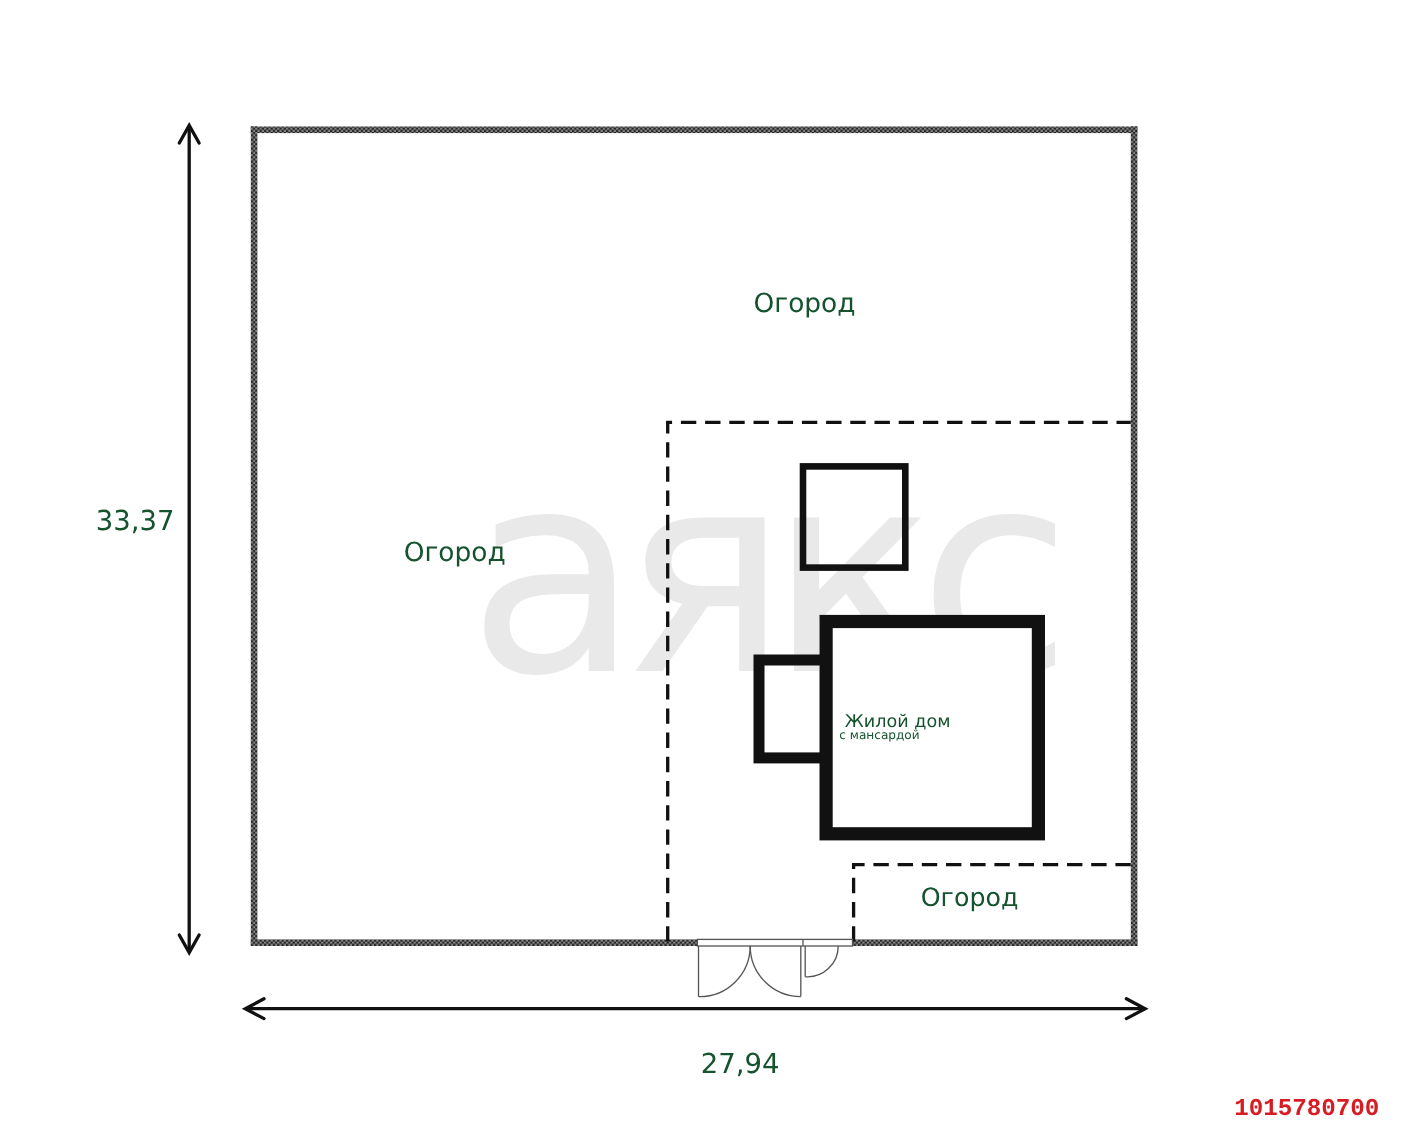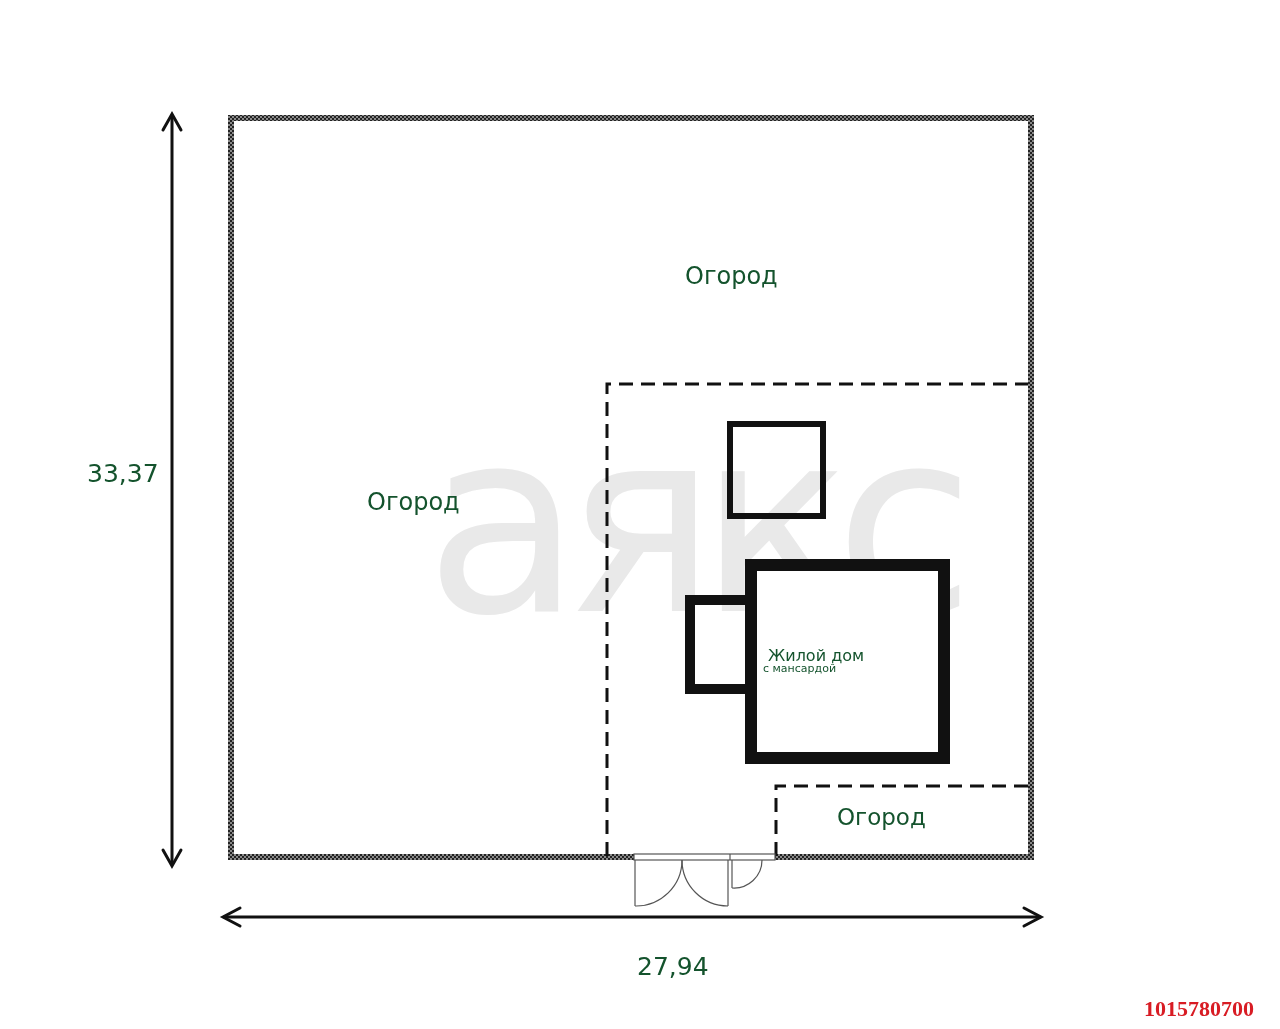--- a/index.html
+++ b/index.html
@@ -3,21 +3,21 @@
 <meta charset="utf-8">
 <style>
   html, body { margin:0; padding:0; background:#ffffff; }
   body { width:1280px; height:1029px; position:relative; overflow:hidden;
          font-family:"DejaVu Sans", sans-serif; color:#111; }
   svg { position:absolute; left:0; top:0; }
   .lbl { position:absolute; white-space:nowrap; color:#14532d; font-family:"DejaVu Sans", sans-serif; }
   .watermark { position:absolute; left:425px; top:395px; font-family:"DejaVu Sans", sans-serif;
                font-weight:normal; font-size:255px; letter-spacing:-18px; color:#e9e9e9;
                line-height:1; z-index:0; }
-  .id { position:absolute; right:26px; top:996px; font-family:Liberation Serif, serif;
+  .id { position:absolute; right:26px; top:996px; font-family:Liberation Mono, monospace;
         font-weight:bold; font-size:22px; color:#d81c24; }
 </style>
 </head>
 <body>
 
 <div class="watermark">аякс</div>
 
 <svg width="1280" height="1029" viewBox="0 0 1280 1029">
   <defs>
     <pattern id="fence" width="4" height="4" patternUnits="userSpaceOnUse">

